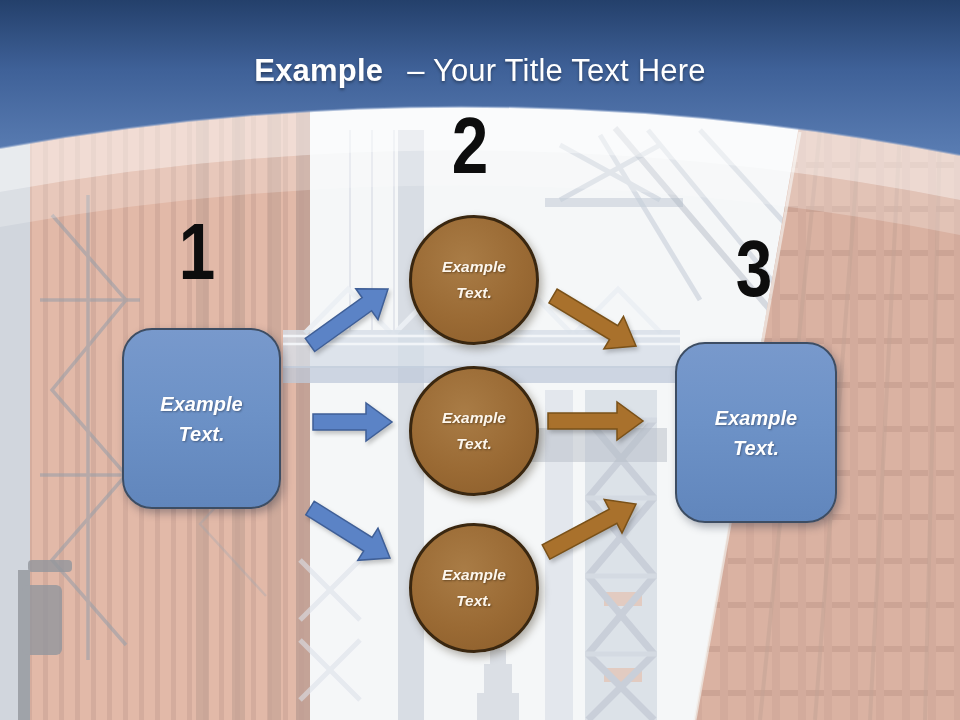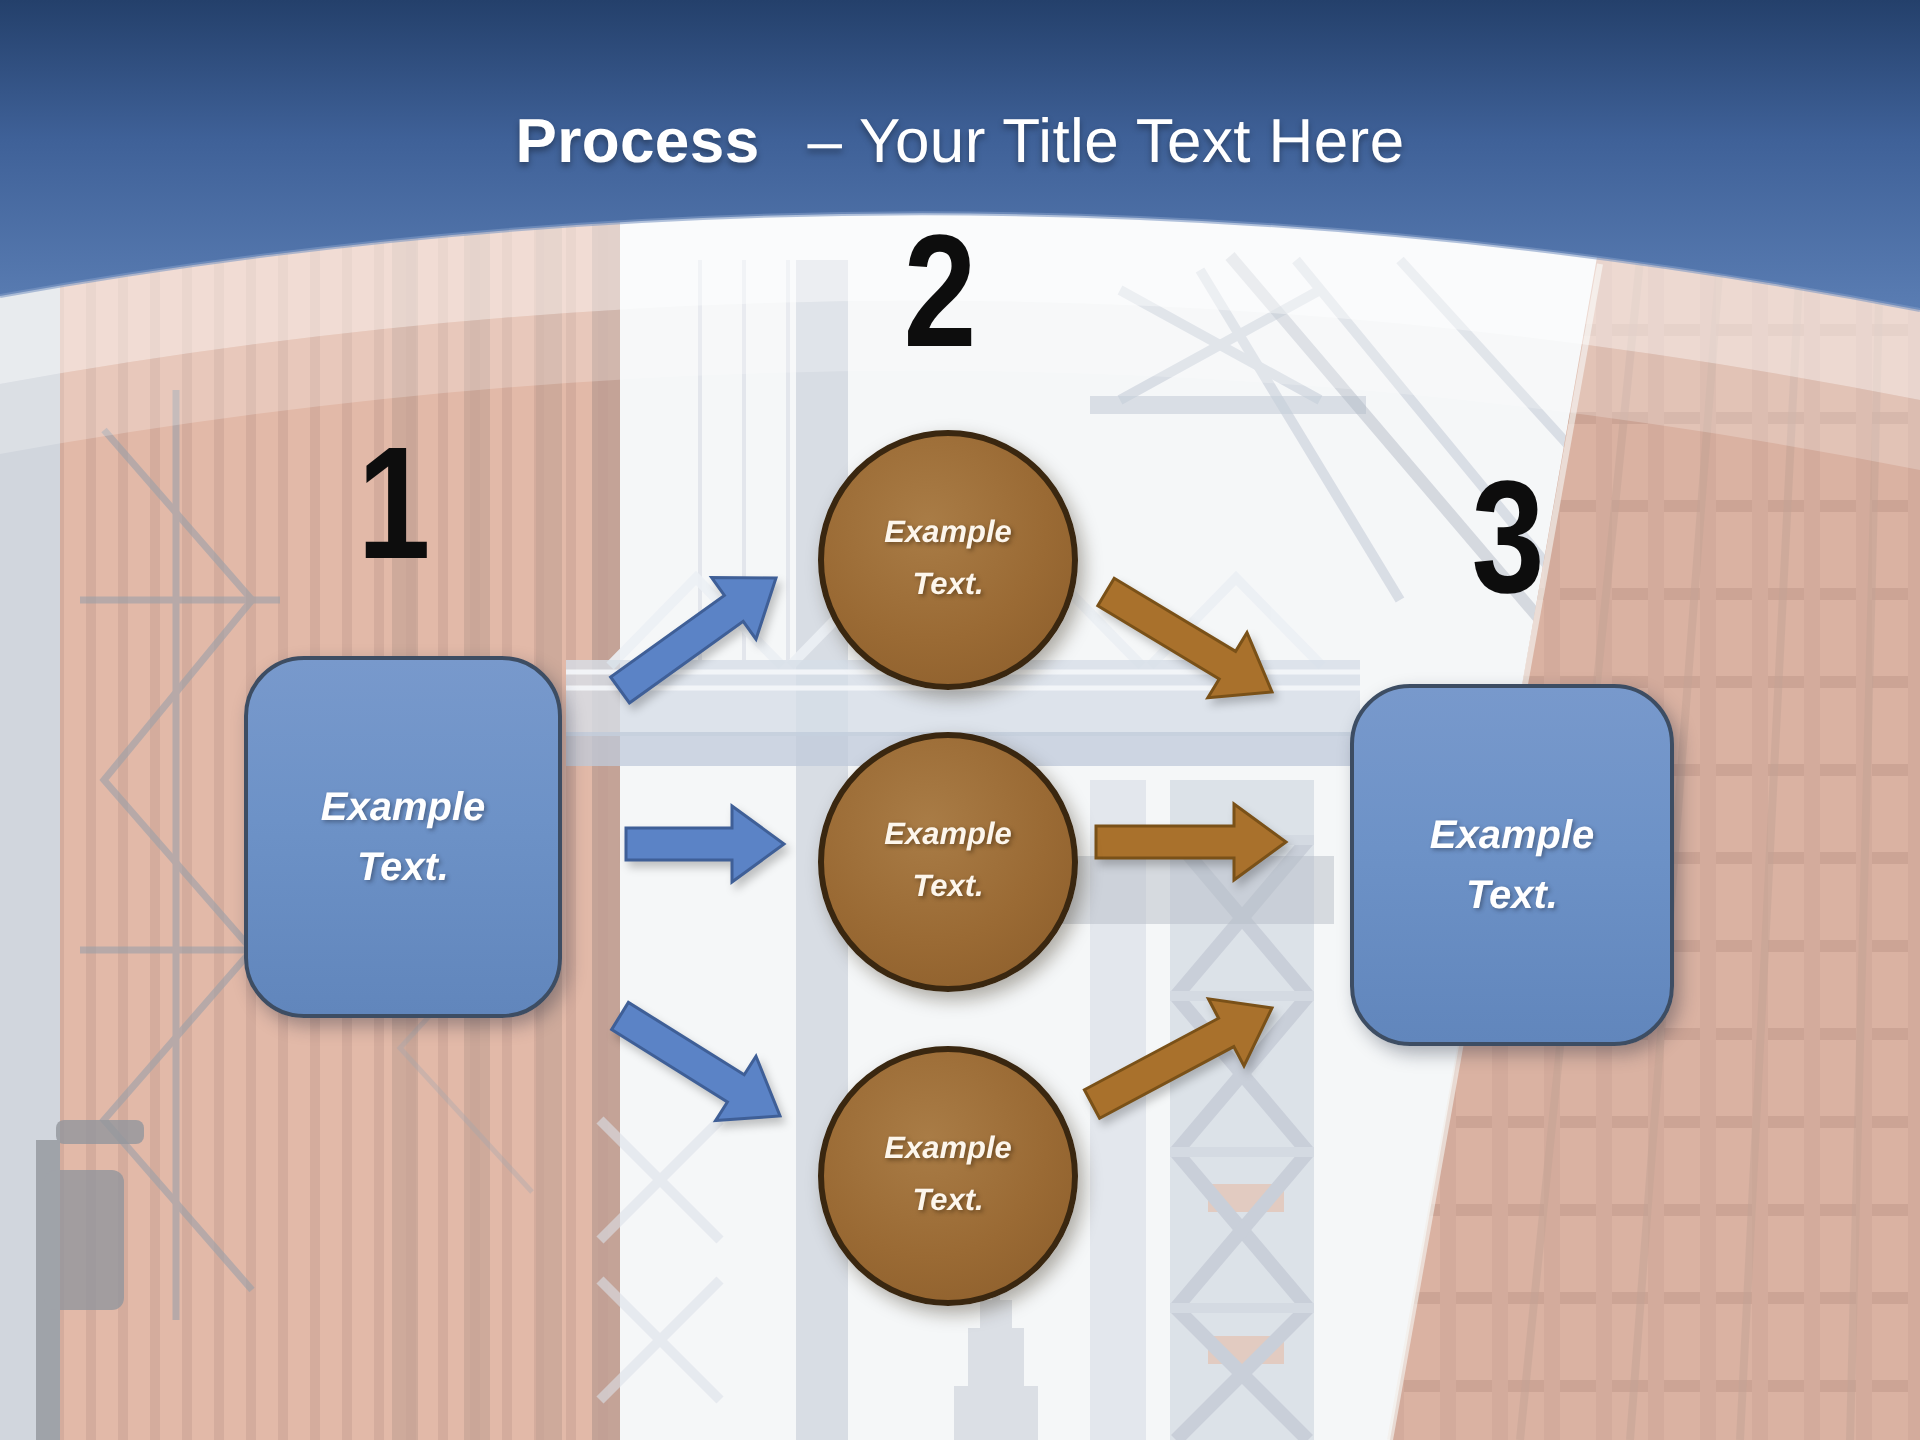--- a/index.html
+++ b/index.html
@@ -228,21 +228,21 @@
     <polygon points="314.7,351.5 371.6,310.7 378.0,319.6 388,289 355.8,288.8 362.2,297.7 305.3,338.5" style="fill:var(--arrow-blue,#5b83c6); stroke:var(--arrow-blue-edge,#3f5f97); stroke-width:1.5"></polygon>
     <polygon points="313,430 366,430 366,441 392,422 366,403 366,414 313,414" style="fill:var(--arrow-blue,#5b83c6); stroke:var(--arrow-blue-edge,#3f5f97); stroke-width:1.5"></polygon>
     <polygon points="305.8,514.8 363.7,551.0 357.8,560.3 390,558 378.0,528.1 372.1,537.4 314.2,501.2" style="fill:var(--arrow-blue,#5b83c6); stroke:var(--arrow-blue-edge,#3f5f97); stroke-width:1.5"></polygon>
 
     <polygon points="548.9,302.9 609.6,339.5 603.9,348.9 636,346 623.5,316.3 617.8,325.7 557.1,289.1" style="fill:var(--arrow-brown,#a9712c); stroke:var(--arrow-brown-edge,#7a5118); stroke-width:1.5"></polygon>
     <polygon points="548,429 617,429 617,440 643,421 617,402 617,413 548,413" style="fill:var(--arrow-brown,#a9712c); stroke:var(--arrow-brown-edge,#7a5118); stroke-width:1.5"></polygon>
     <polygon points="549.8,559.1 616.9,523.3 622.0,533.0 636,504 604.2,499.4 609.3,509.1 542.2,544.9" style="fill:var(--arrow-brown,#a9712c); stroke:var(--arrow-brown-edge,#7a5118); stroke-width:1.5"></polygon>
   </svg>
 
   <div class="title">
-    <span class="em">Process</span><span class="rest">– Your Title Text Here</span>
+    <span class="em">Example</span><span class="rest">– Your Title Text Here</span>
   </div>
 
   <div class="step-num num-1">1</div>
   <div class="step-num num-2">2</div>
   <div class="step-num num-3">3</div>
 
   <div class="pbox pbox-left">
     <span class="lbl">Example Text.</span>
   </div>
 

